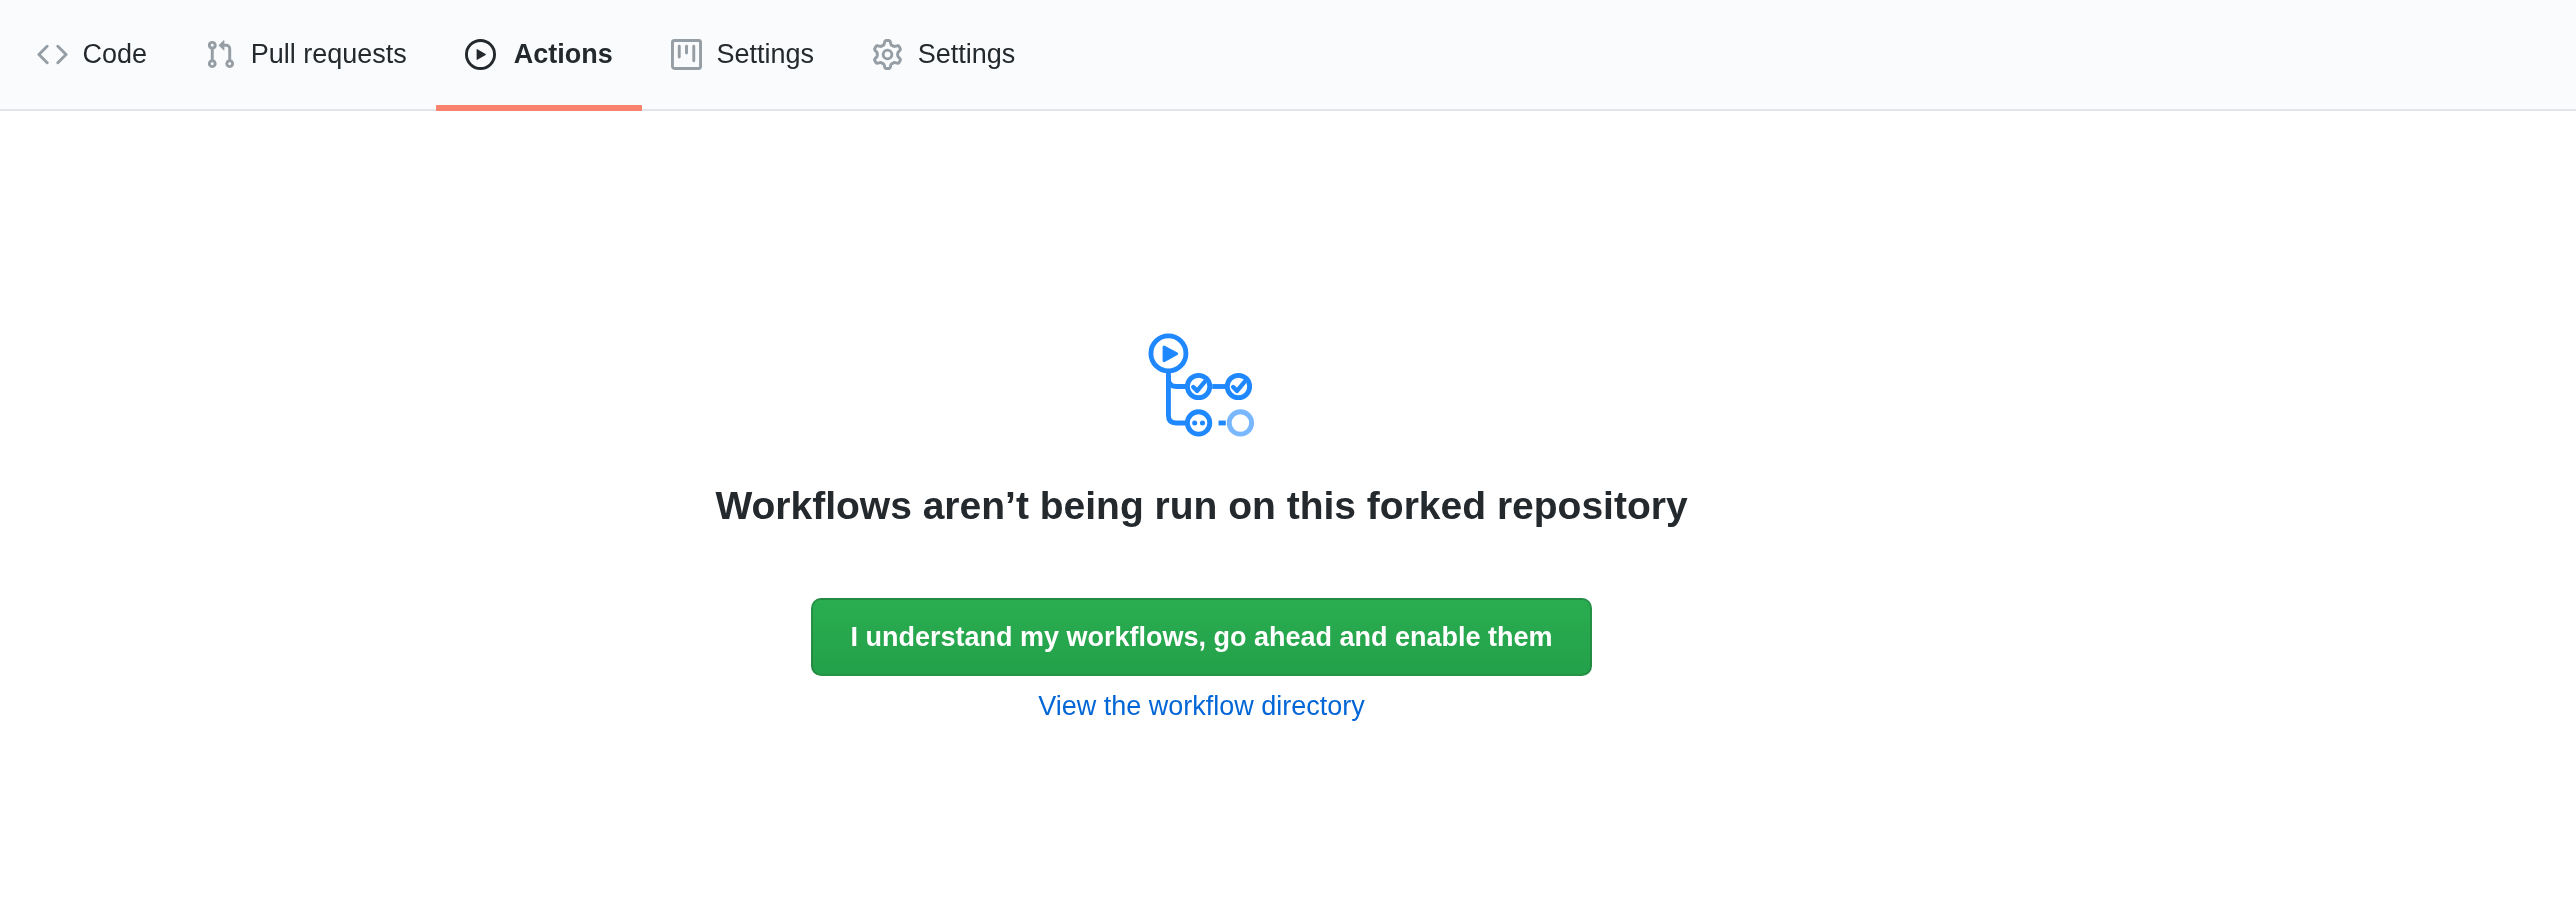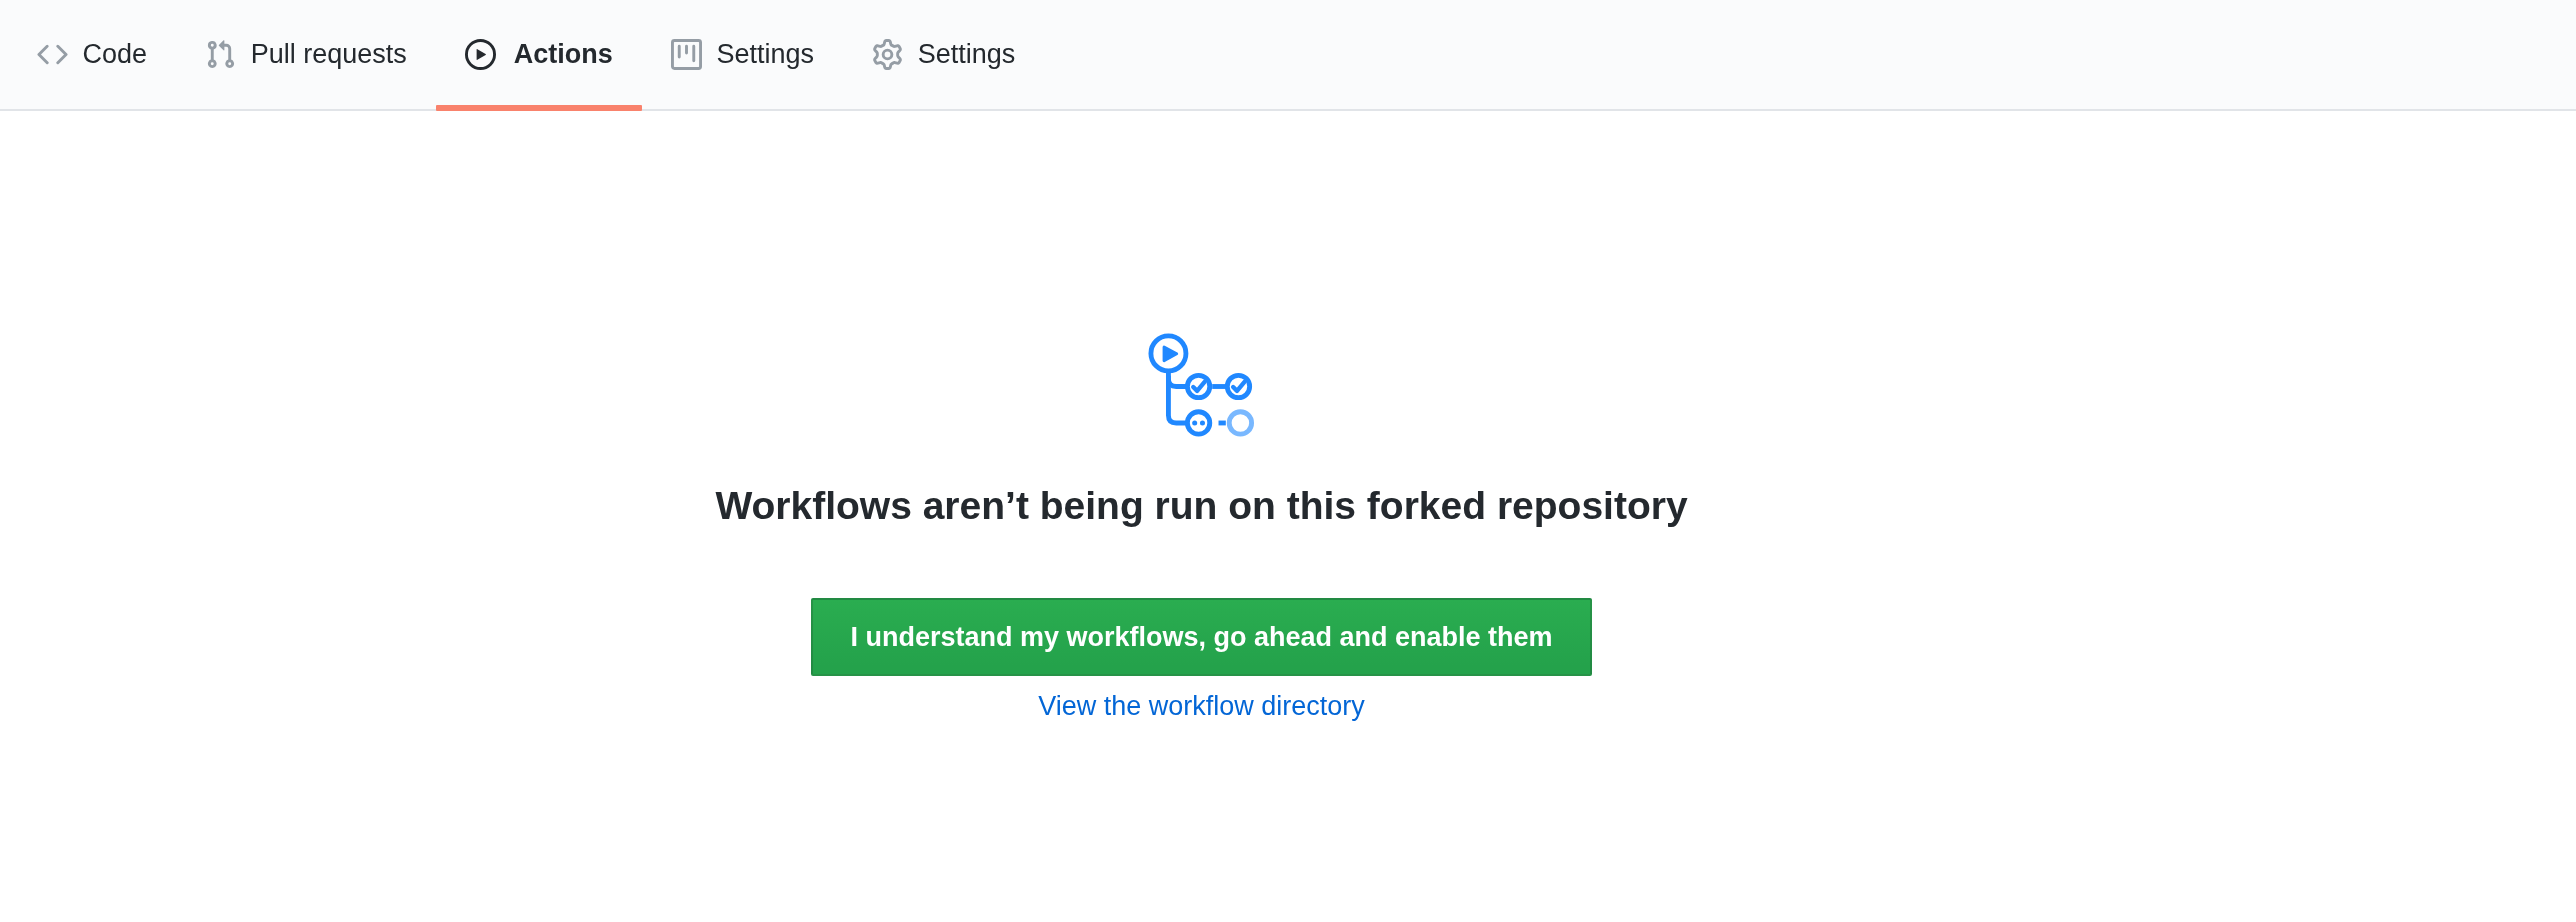--- a/index.html
+++ b/index.html
@@ -75,21 +75,21 @@
     height:78px;
     line-height:74px;
     padding:0 37px;
     font-family:inherit;
     font-size:27px;
     font-weight:bold;
     color:#ffffff;
     background:var(--green,#24a24b);
     background:linear-gradient(-180deg, #2aad50 0%, var(--green,#24a24b) 90%);
     border:2px solid rgba(27,31,35,0.18);
-    border-radius:2px;
+    border-radius:10px;
     cursor:pointer;
   }
   .bs-link-row { margin-top:9.8px; }
   .bs-link {
     display:inline-block;
     font-size:27px;
     line-height:41px;
     color:var(--link-blue,#0366d6);
     text-decoration:none;
     cursor:pointer;

